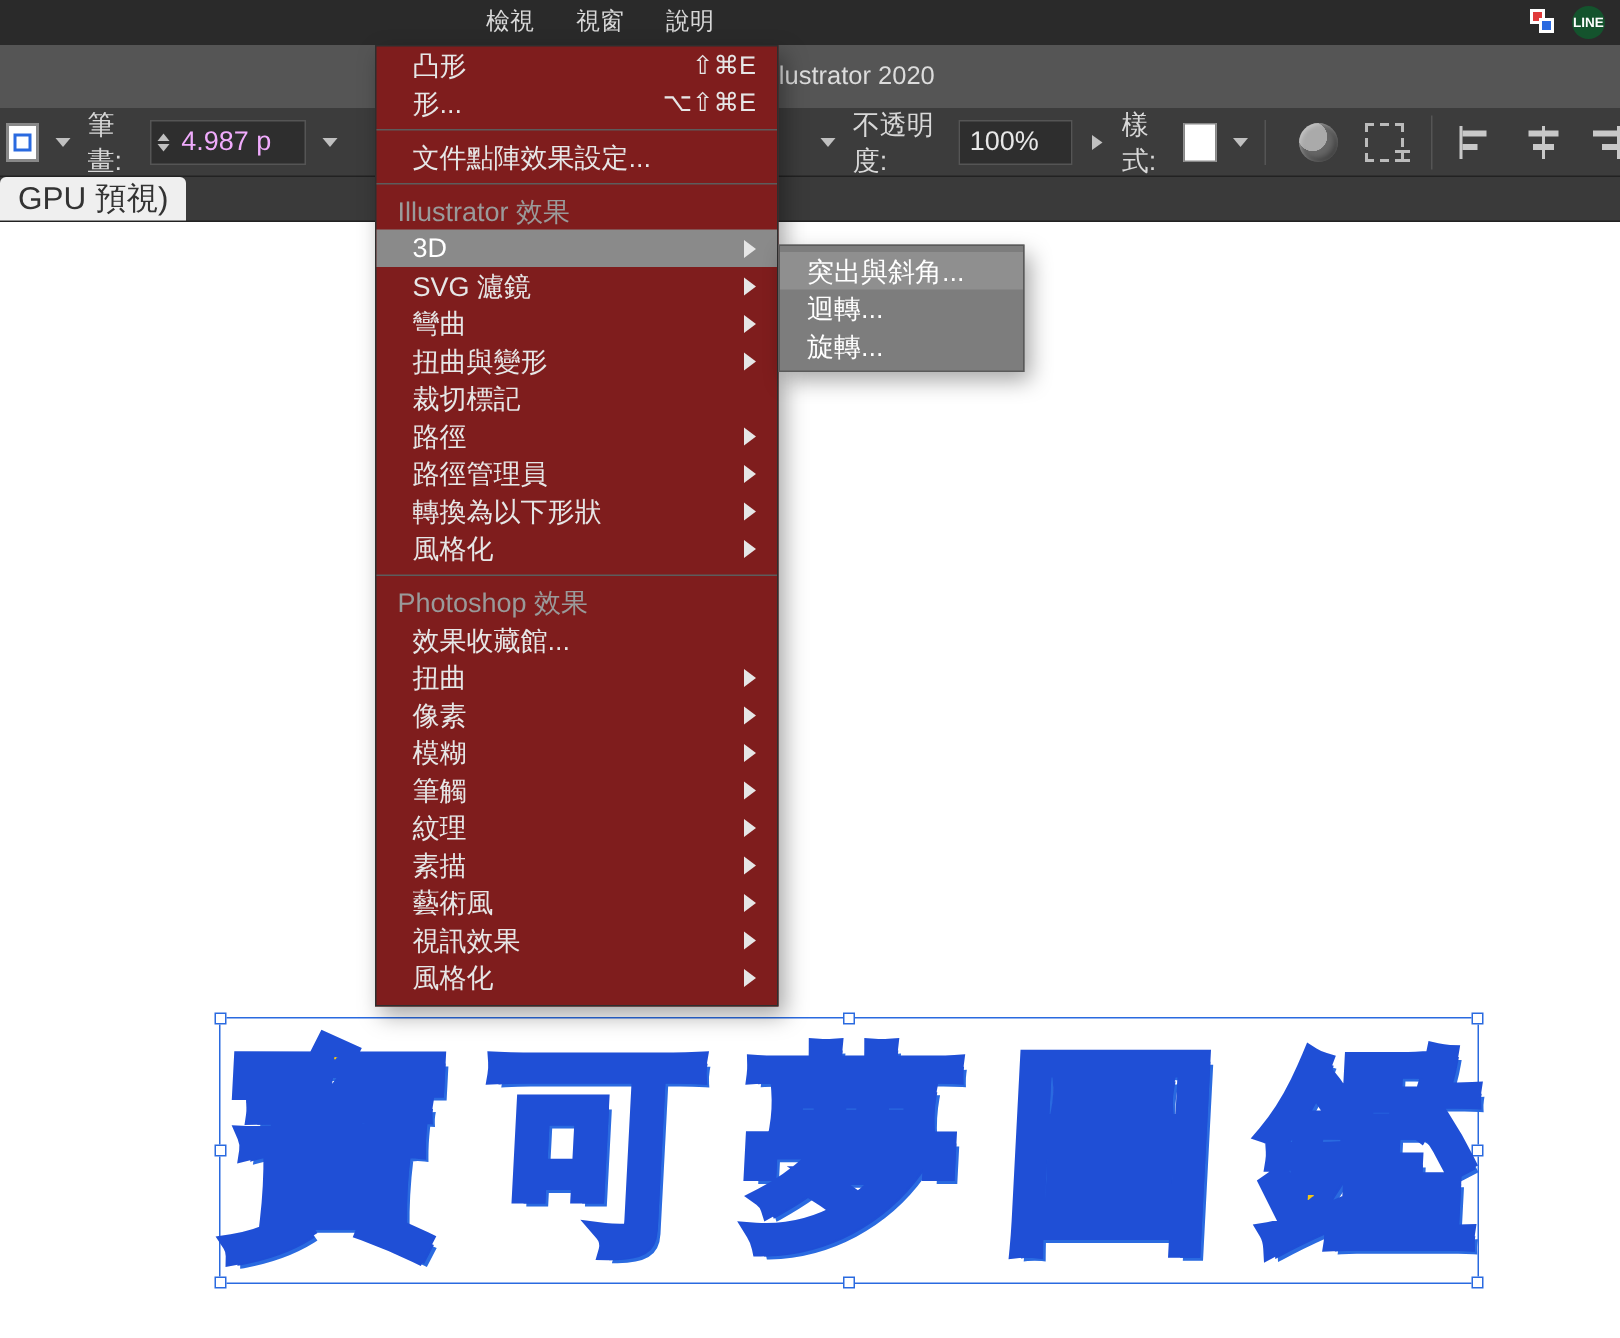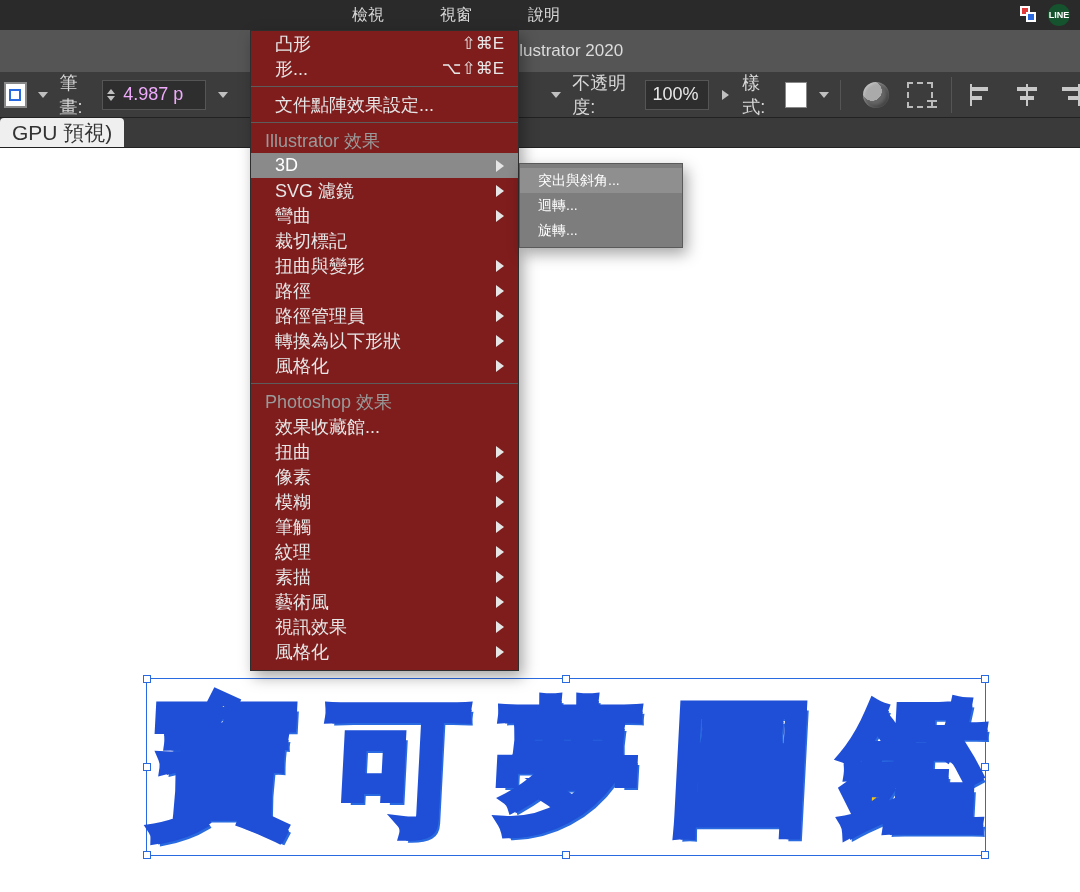--- a/index.html
+++ b/index.html
@@ -14,21 +14,20 @@
     color: #e8e8e8;
   }
 
   
   .menubar {
     position: absolute; left:0; top:0; right:0; height:30px;
     background:#2a2a2a;
     display:flex; align-items:center;
     color:#d8d8d8;
     font-size:16px;
-    gap:28px;
   }
   .menubar .spacer-left { width:310px; height:100%; background:#2a2a2a; }
   .menubar .menu-item { padding:0 14px; line-height:30px; }
   .menubar .right-icons { margin-left:auto; display:flex; align-items:center; gap:10px; padding-right:10px;}
   .ri-box { width:18px; height:18px; position:relative; }
   .ri-box .sq { position:absolute; width:10px; height:10px; border:2px solid #fff; }
   .ri-box .sq.a { left:0; top:0; background:#e03a3a; }
   .ri-box .sq.b { left:6px; top:6px; background:#2a6ae0; }
   .ri-line { width:22px; height:22px; border-radius:50%; background:#14532d; color:#fff; font-size:9px; font-weight:bold; display:flex; align-items:center; justify-content:center; }
 
@@ -69,21 +68,21 @@
   }
   .stepper .arrows .up { border-bottom:5px solid #c0c0c0; }
   .stepper .arrows .down { border-top:5px solid #c0c0c0; }
   .stepper input {
     background:transparent; border:none; color:#f0abfc; font-size:18px; width:86px; padding:0 4px; outline:none;
   }
   .dd-tiny { display:flex; align-items:center; justify-content:center; width:20px; height:30px; }
   .opt-gap-to-opacity { flex:0 0 300px; }
   .opt-sep { width:1px; height:30px; background:#555; }
   .opacity-field {
-    background:#2e2e2e; border:1px solid #555; color:#e8e8e8; font-size:18px; width:64px; height:30px; padding:0 6px; outline:none;
+    background:#2e2e2e; border:1px solid #555; color:#e8e8e8; font-size:18px; width:76px; height:30px; padding:0 6px; outline:none;
   }
   .style-swatch { width:26px; height:26px; background:#fff; border:1px solid #888; }
   .right-tool-icons { display:flex; align-items:center; gap:18px; margin-left:14px;}
   .tool-icon { width:26px; height:26px; position:relative; }
   .tool-icon.globe { border-radius:50%; background:radial-gradient(circle at 35% 35%, #aaa 0 40%, #666 41% 100%); box-shadow: inset 1px 1px 3px rgba(255,255,255,.4), inset -2px -2px 4px rgba(0,0,0,.4);}
   .tool-icon.crop { border:2px dashed #bbb; transform:rotate(0deg);}
   .tool-icon.crop::after{content:"";position:absolute;right:-6px;bottom:-2px;width:10px;height:2px;background:#bbb; box-shadow:0 -6px 0 #bbb;}
   .opt-sep2 { width:1px; height:36px; background:#555; margin:0 10px;}
   .align-icon { width:24px; height:22px; position:relative; }
   .align-icon .bar { position:absolute; background:#c8c8c8; height:4px; }
@@ -165,21 +164,21 @@
   .menu-panel .row.highlight { background:#8a8a8a; color:#fff; }
   .menu-panel hr { border:none; border-top:1px solid #5c5c5c; margin:5px 0; }
 
   
   .submenu-panel {
     position:absolute; top:163px; left:519px; width:164px;
     background:#7d7d7d;
     border:1px solid #5a5a5a;
     box-shadow: 4px 6px 14px rgba(0,0,0,.35);
     color:#fff;
-    font-size:14px;
+    font-size:18px;
     padding:4px 0;
     z-index:51;
   }
   .submenu-panel .srow {
     height:25px; display:flex; align-items:center; padding:0 18px;
   }
   .submenu-panel .srow.highlight { background:#8f8f8f; }
 
 </style>
 </head>
@@ -313,25 +312,25 @@
   </div>
   <div class="row">
     <span>SVG 濾鏡</span>
     <div class="sub-arrow"></div>
   </div>
   <div class="row">
     <span>彎曲</span>
     <div class="sub-arrow"></div>
   </div>
   <div class="row">
+    <span>扭曲與變形</span>
+    <div class="sub-arrow"></div>
+  </div>
+  <div class="row">
     <span>裁切標記</span>
-  </div>
-  <div class="row">
-    <span>扭曲與變形</span>
-    <div class="sub-arrow"></div>
   </div>
   <div class="row">
     <span>路徑</span>
     <div class="sub-arrow"></div>
   </div>
   <div class="row">
     <span>路徑管理員</span>
     <div class="sub-arrow"></div>
   </div>
   <div class="row">

